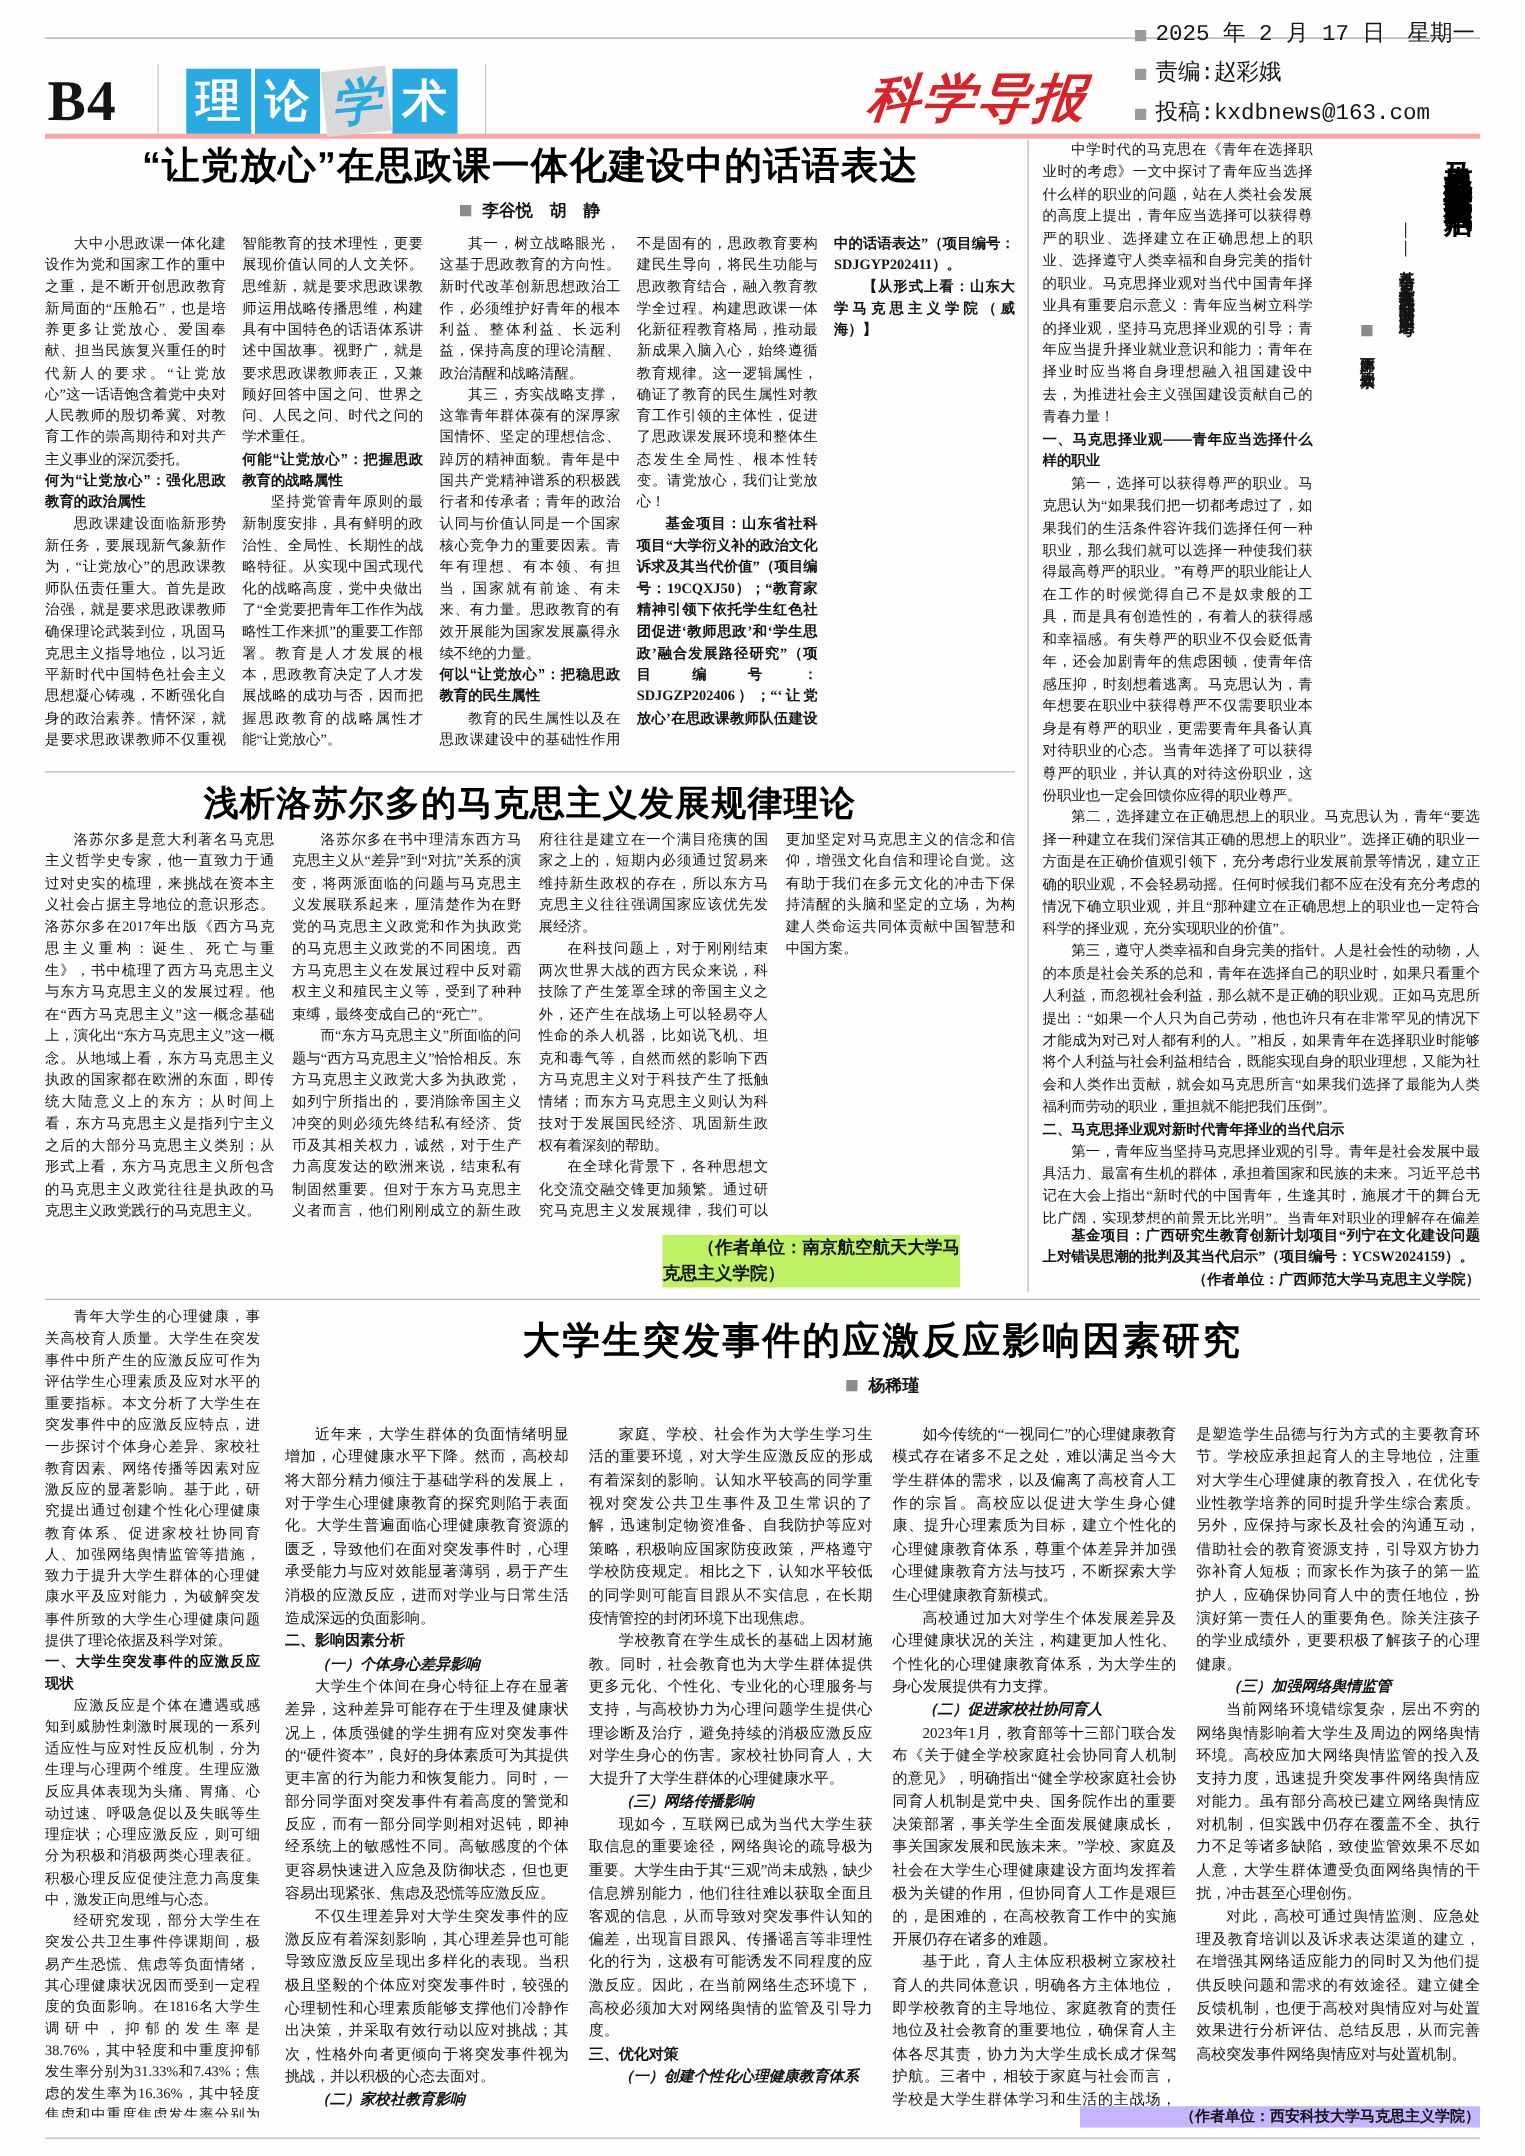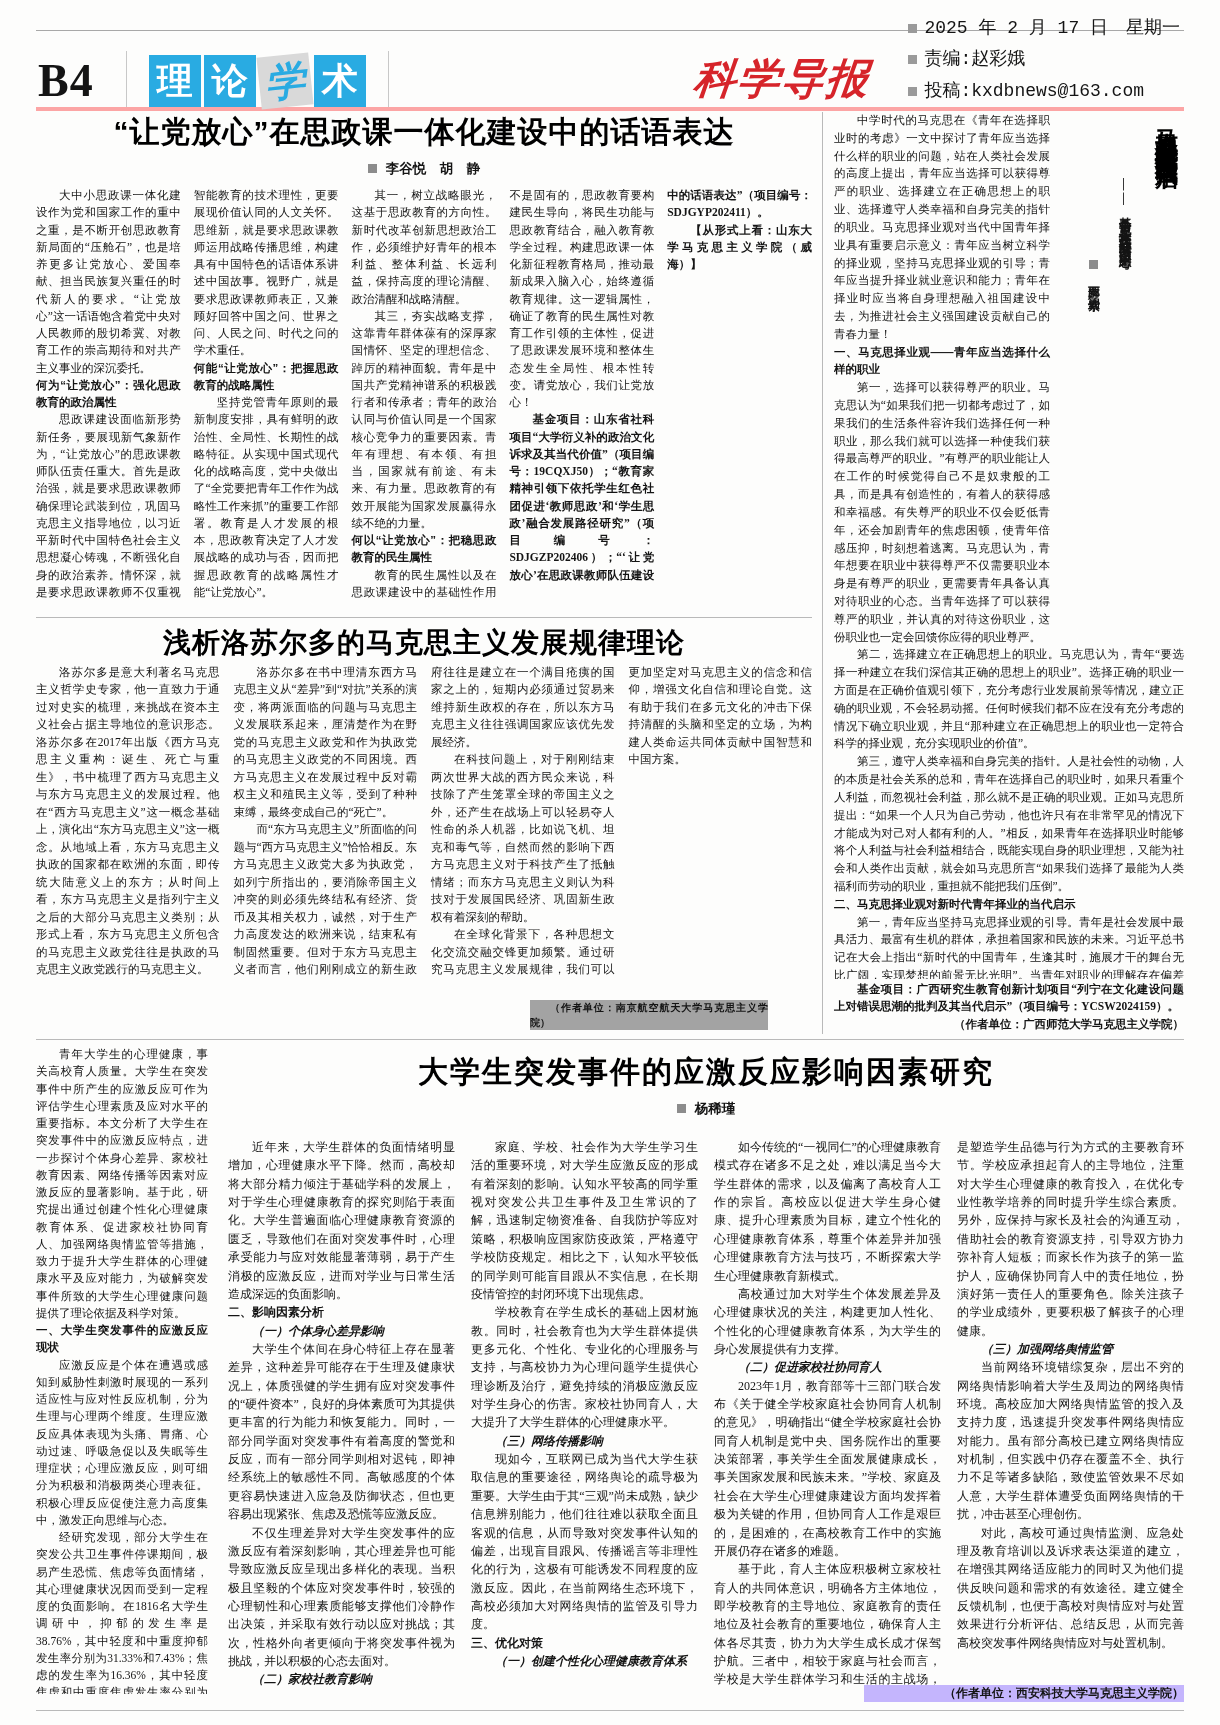--- a/index.html
+++ b/index.html
@@ -71,22 +71,22 @@
   .a2-footer .auth{font-weight:700;margin:0;text-align:right;}
   
   .a3{position:absolute;left:36px;top:624px;width:776px;height:406px;}
   .a3 .headline{font-size:28px;letter-spacing:1px;}
   .a3 .body{
     margin-top:2px;height:330px;overflow:hidden;
     column-count:4;column-gap:14px;column-fill:auto;
     font-size:11.5px;line-height:1.52;
   }
   .a3-auth{
-    position:absolute;right:44px;bottom:0;width:238px;background:#a3a3a3;
-    font-size:10px;font-weight:700;line-height:1.5;text-align:justify;text-indent:2em;
+    position:absolute;right:44px;bottom:0;width:238px;background:#bef264;
+    font-size:14px;font-weight:700;line-height:1.5;text-align:justify;text-indent:2em;
   }
   
   .a4{position:absolute;left:36px;top:1046px;width:1148px;height:658px;display:flex;}
   .a4-intro{
     flex:none;width:172px;height:648px;overflow:hidden;
     font-size:11.5px;line-height:1.5;padding-right:6px;
   }
   .a4-mainwrap{flex:1 1 auto;padding-left:14px;position:relative;}
   .a4 .headline{font-size:30px;letter-spacing:2px;margin-top:6px;}
   .a4-body{

